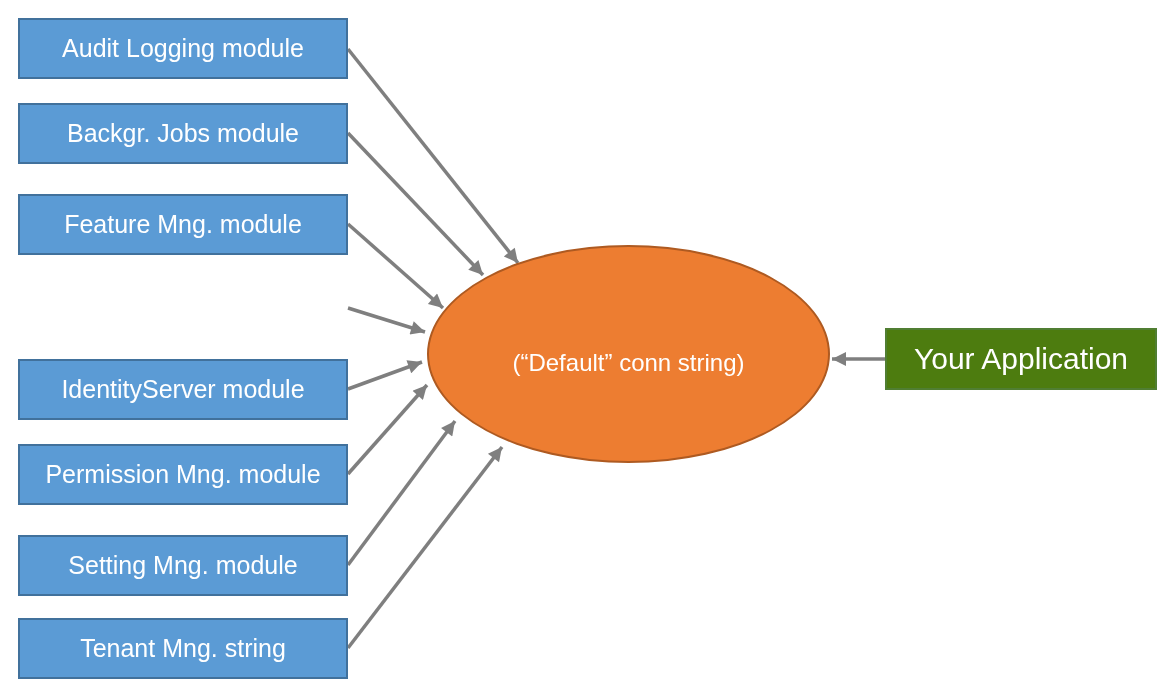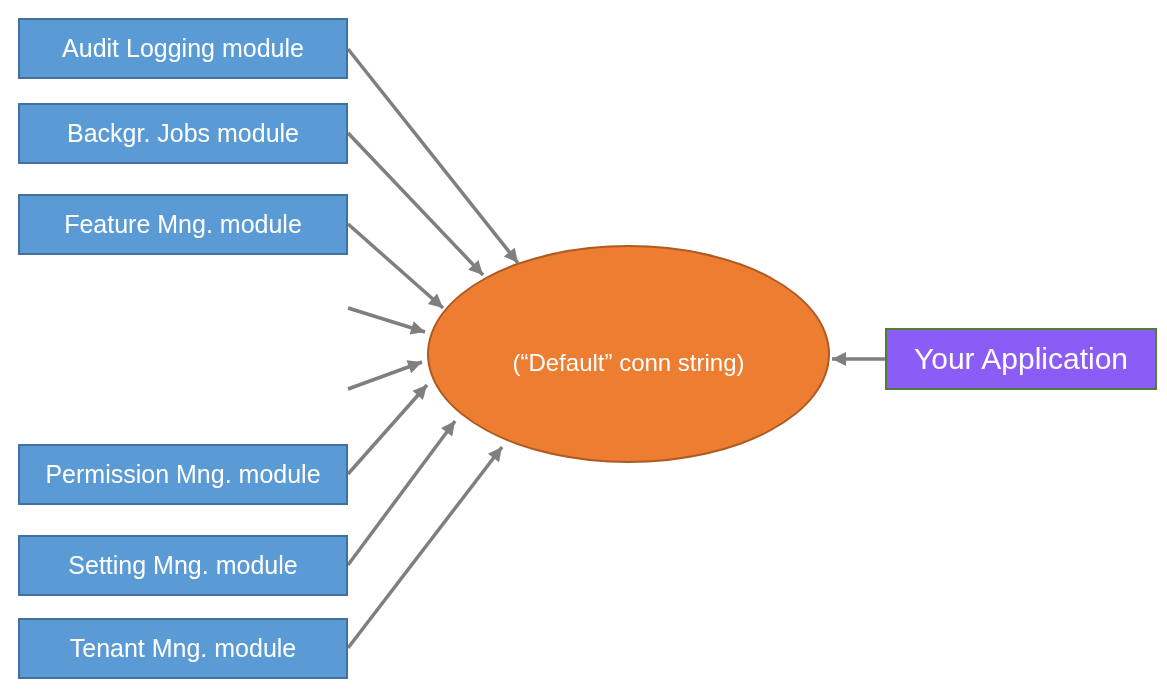--- a/index.html
+++ b/index.html
@@ -72,21 +72,21 @@
     line-height: 1.2;
     margin-top: 18px;
   }
   .app-box {
     position: absolute;
     left: 885px;
     top: 328px;
     width: 272px;
     height: 62px;
     box-sizing: border-box;
-    background: #8b5cf6;
+    background: #4d7c0f;
     border: 2px solid #507E32;
     color: #ffffff;
     font-size: 30px;
     display: flex;
     align-items: center;
     justify-content: center;
     text-align: center;
   }
 </style>
 </head>
@@ -115,28 +115,31 @@
 
   <div class="module-box m0">
     <span>Audit Logging module</span>
   </div>
   <div class="module-box m1">
     <span>Backgr. Jobs module</span>
   </div>
   <div class="module-box m2">
     <span>Feature Mng. module</span>
   </div>
+  <div class="module-box m4">
+    <span>IdentityServer module</span>
+  </div>
   <div class="module-box m6">
     <span>Setting Mng. module</span>
   </div>
   <div class="module-box m5">
     <span>Permission Mng. module</span>
   </div>
   <div class="module-box m7">
-    <span>Tenant Mng. module</span>
+    <span>Tenant Mng. string</span>
   </div>
 
   <div class="db-ellipse">
     <div class="db-subtitle">(“Default” conn string)</div>
   </div>
 
   <div class="app-box">
     <span>Your Application</span>
   </div>
 

